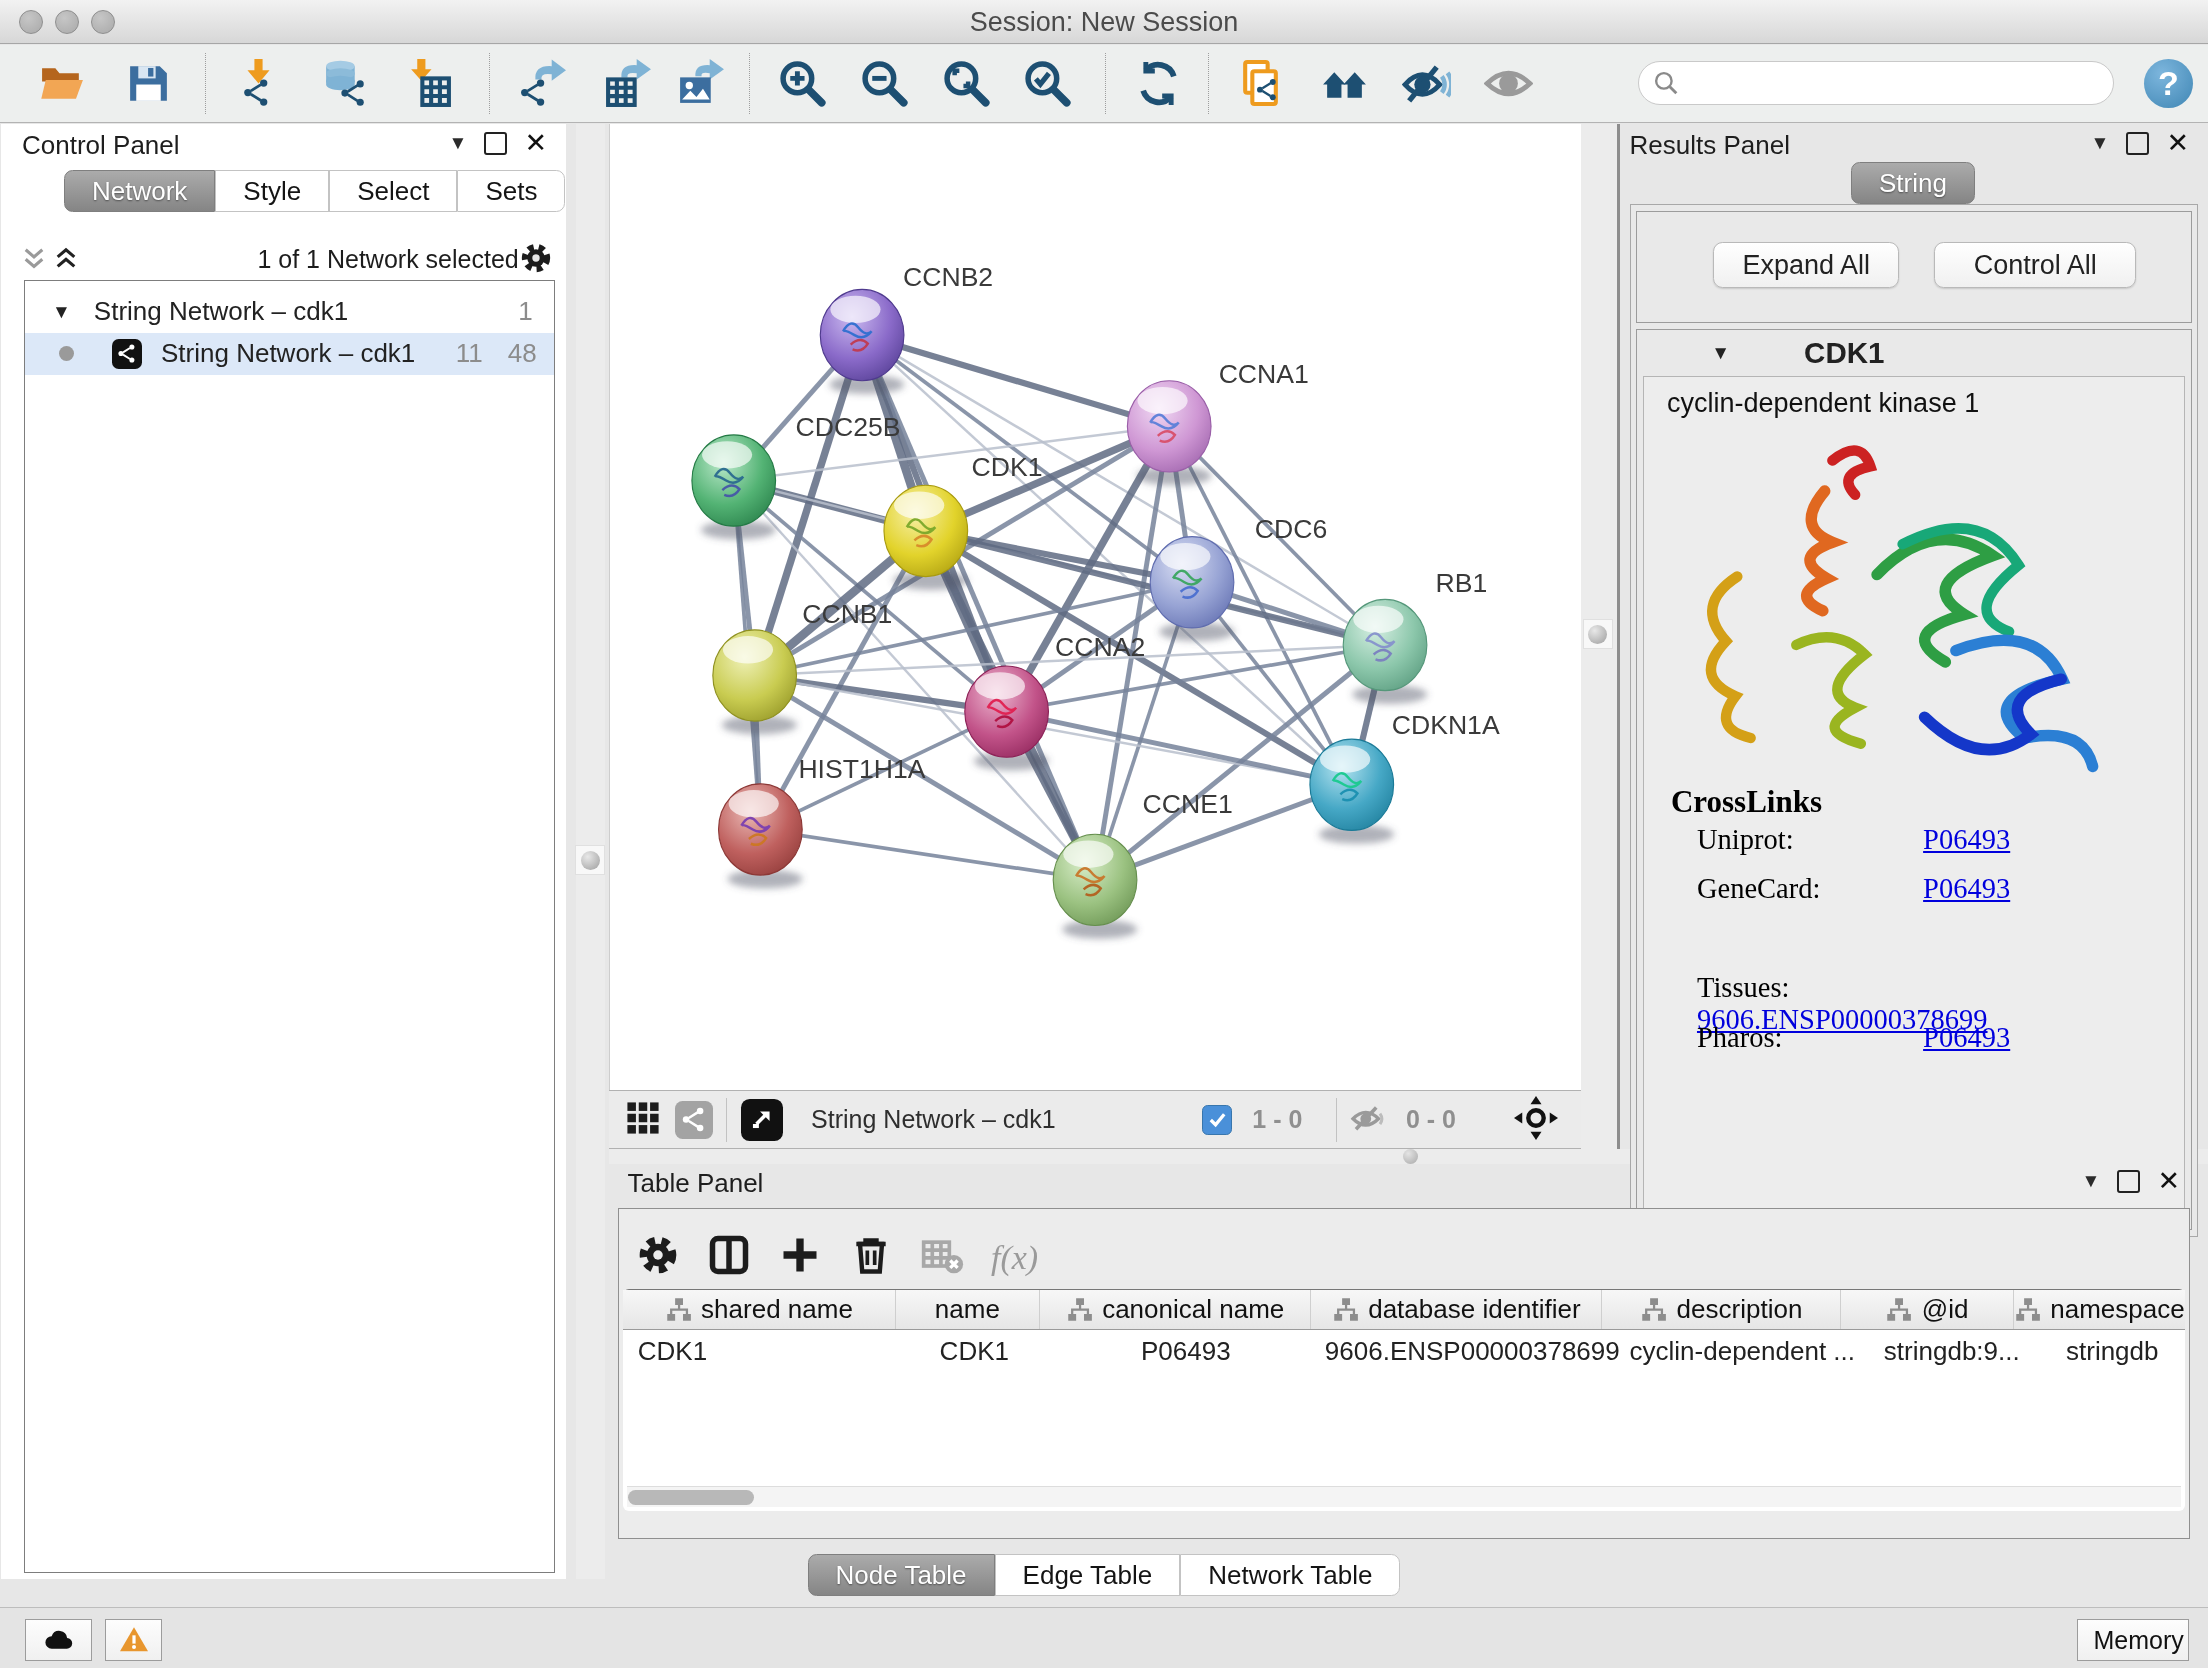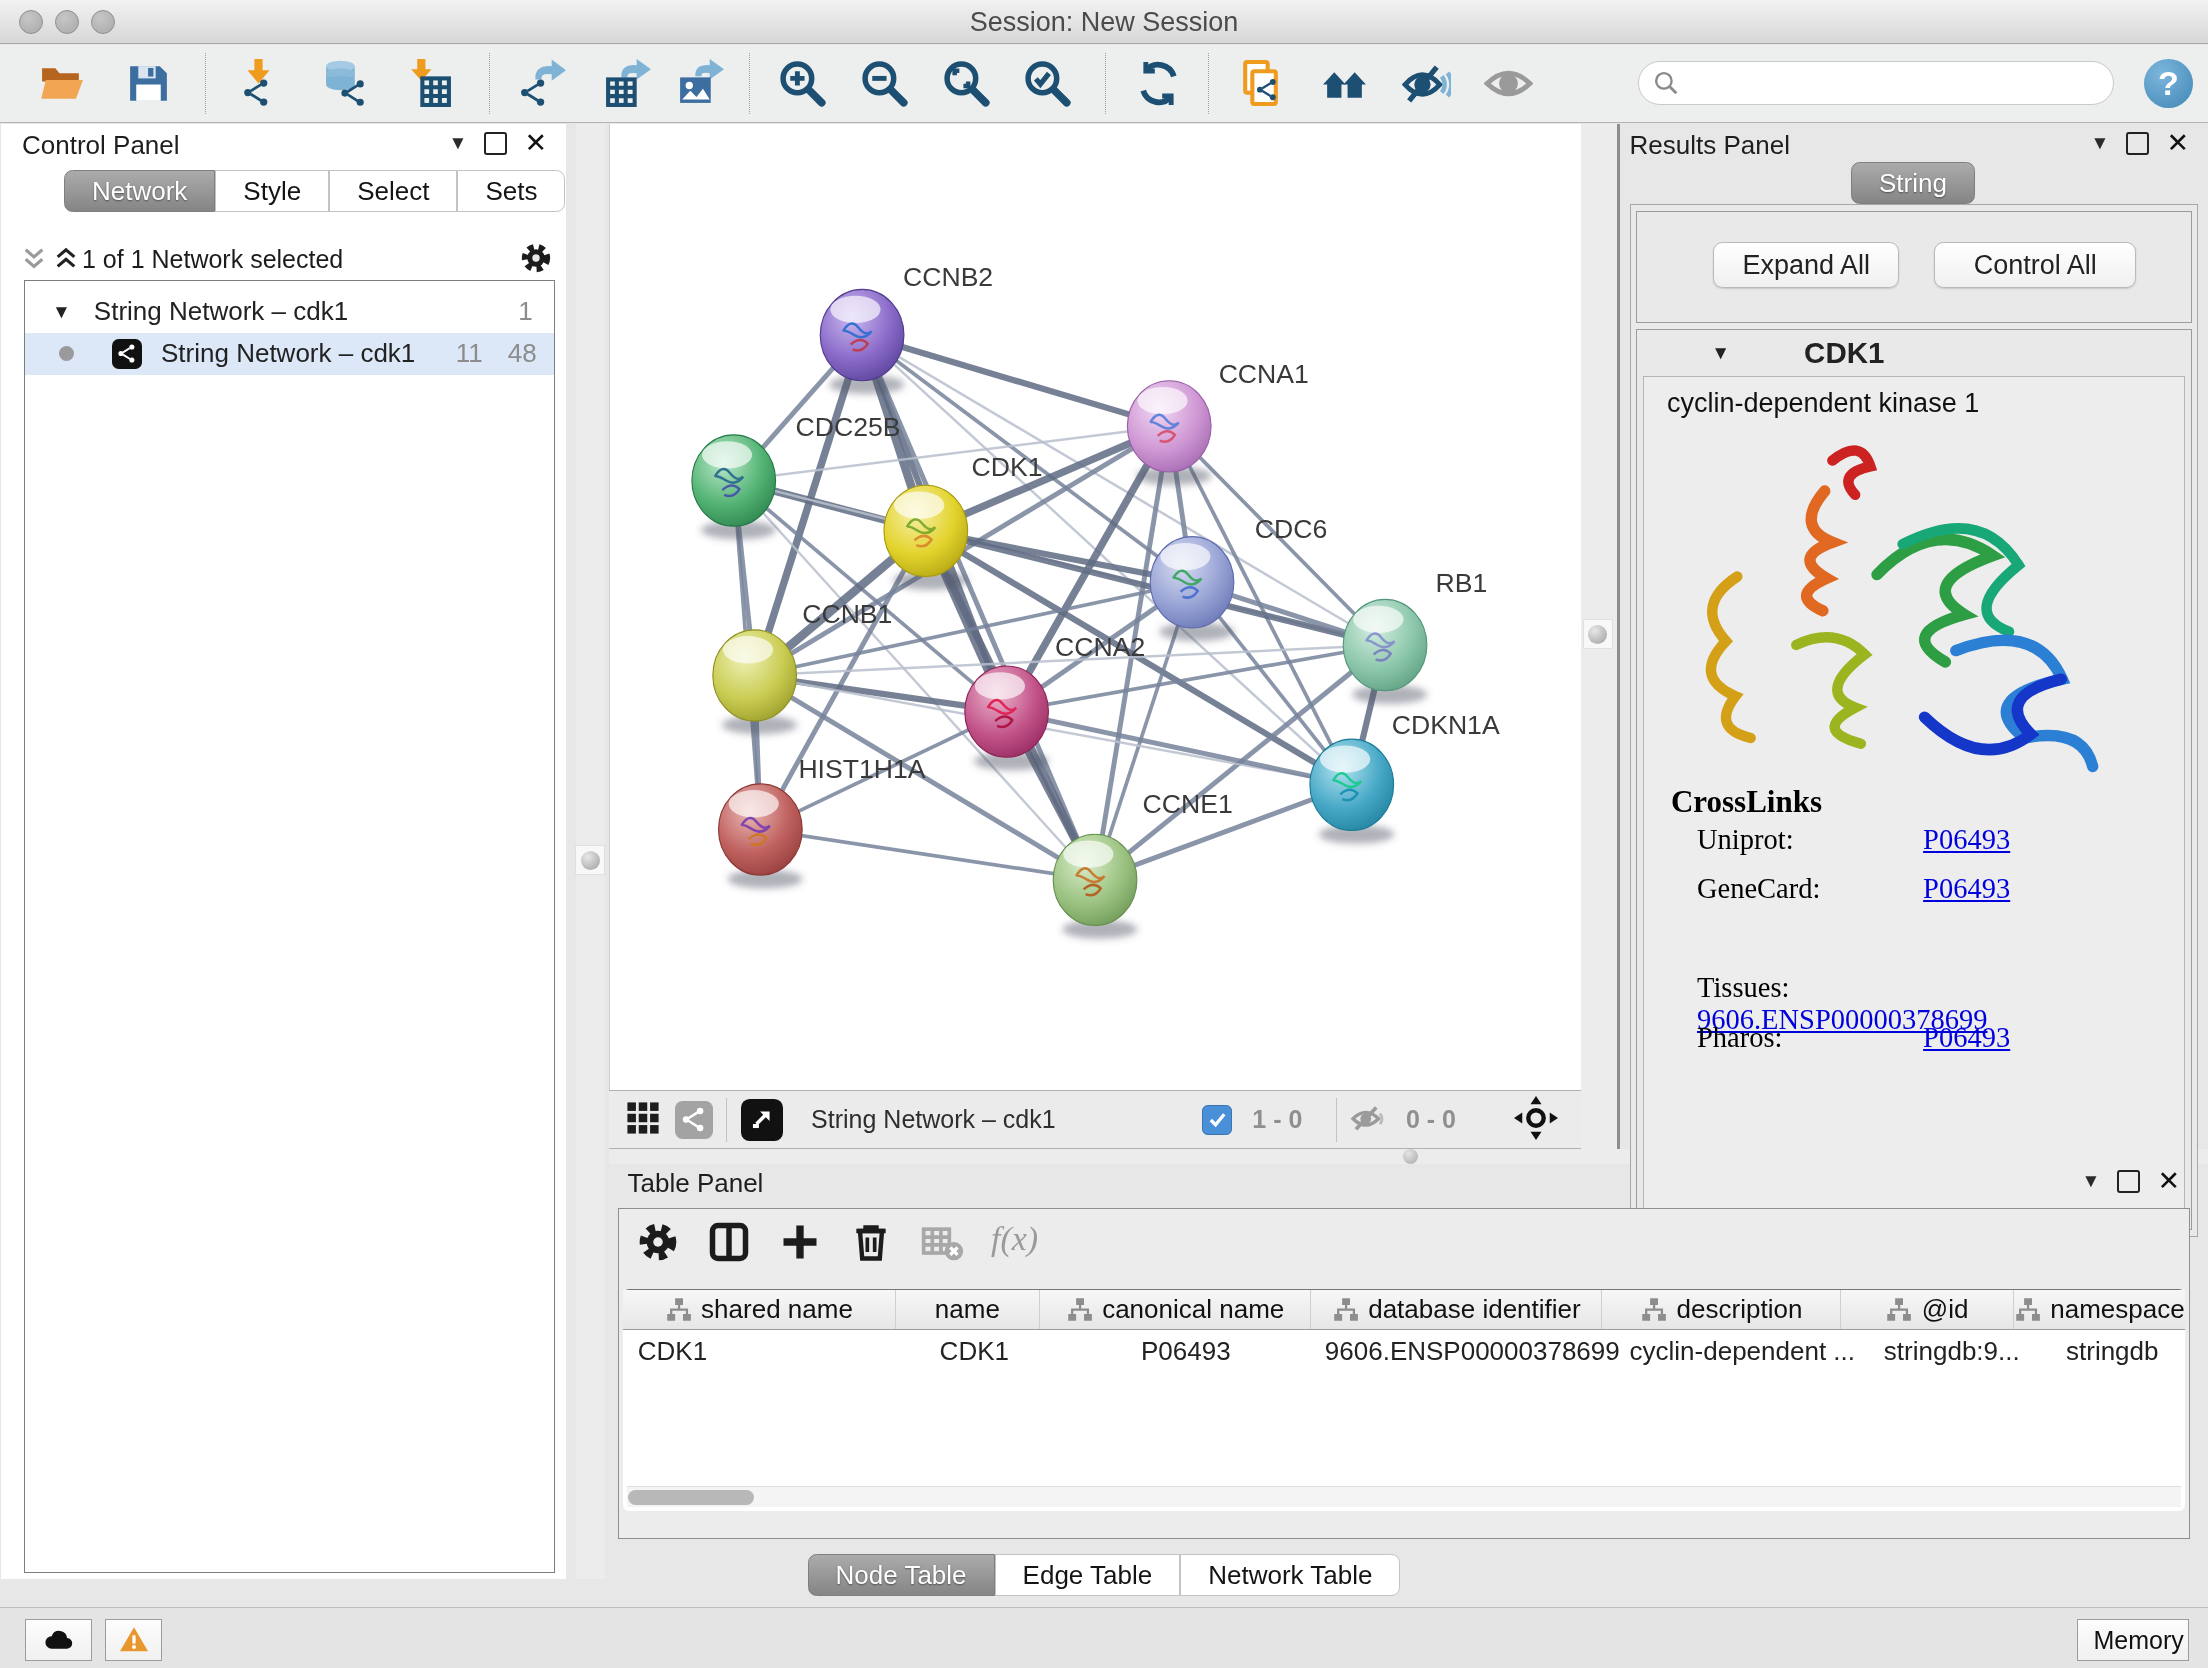--- a/index.html
+++ b/index.html
@@ -42,21 +42,21 @@
                      text-shadow:0 1px 1.9px rgba(0,0,0,.45); border-color:#7f7f7f; }
   .tab-pill.first { border-radius:8.6px 0 0 8.6px; }
   .tab-pill.last  { border-radius:0 8.6px 8.6px 0; }
   .tab-pill.solo  { border-radius:8.6px; }
 
   
   .control-panel { position:absolute; left:1px; top:124px; width:565px; height:1455px; background:#ffffff; }
   .cp-tabs { position:absolute; left:63px; top:46px; white-space:nowrap; }
   .cp-selbar { position:absolute; left:17px; right:13.3px; top:116px; height:38px; display:flex; align-items:center; }
   .cp-selbar .chev { width:32px; height:28.5px; }
-  .cp-sel-text { flex:1; text-align:left; font-size:25px; color:#1c1c1c; }
+  .cp-sel-text { flex:1; text-align:right; font-size:25px; color:#1c1c1c; }
   .gear-icon svg { width:34px; height:34px; }
   .tree-box { position:absolute; left:23px; right:11.4px; top:156px; bottom:5.7px; background:#fff; border:1.9px solid #7d7d7d; }
   .tree-row { position:relative; height:42px; display:flex; align-items:center; font-size:26px; }
   .tree-row.selected { background:#dce8f8; }
   .tree-count { color:#8c8c8c; font-size:26px; }
   .share-badge { width:30px; height:30px; background:#111; border-radius:6.7px; display:flex;
                  align-items:center; justify-content:center; }
   .share-badge svg { width:21px; height:21px; }
 
   
@@ -98,21 +98,21 @@
   .protein { position:absolute; left:38px; top:57px; }
   .xl-title { position:absolute; left:27px; top:407px; font-family:"Liberation Serif","DejaVu Serif",serif;
               font-size:31px; font-weight:bold; color:#000; }
   .xl-row { position:absolute; left:53px; font-family:"Liberation Serif","DejaVu Serif",serif; font-size:28.5px; }
   .xl-label { display:inline-block; width:219px; color:#000; }
   .xl-link { color:#0000dd; text-decoration:underline; }
 
   
   .table-panel { position:absolute; left:618px; top:1164px; width:1581px; height:375px; }
   .tp-box { position:absolute; left:0; right:9.5px; top:44px; bottom:0; background:#ececec; border:1.9px solid #8f8f8f; }
-  .tp-toolbar { position:absolute; left:17px; top:11.4px; height:57px; display:flex; align-items:flex-start; gap:27px; }
+  .tp-toolbar { position:absolute; left:17px; top:11.4px; height:57px; display:flex; align-items:flex-end; gap:27px; }
   .tp-toolbar svg { width:44px; height:44px; }
   .tp-fx { font-family:"Liberation Serif","DejaVu Serif",serif; font-style:italic; font-size:34px; color:#9a9a9a; }
   .tp-table { position:absolute; left:3.8px; right:3.8px; top:80px; bottom:27px; background:#fff; border-top:1.9px solid #777;border-radius:6px; }
   .tp-headrow { position:absolute; left:0; right:0; top:0; height:40px; background:linear-gradient(#f7f7f7,#e6e6e6);
                 border-bottom:1.9px solid #9a9a9a; display:flex; }
   .tp-col { position:relative; display:flex; align-items:center; justify-content:center; gap:9.5px;
             font-size:26px; color:#111; border-right:1px solid #cfcfcf; }
   .tp-col svg { width:27px; height:27px; flex:none; }
   .tp-datarow { position:absolute; left:0; right:0; top:40px; height:42px; display:flex; font-size:26px; }
   .tp-cell { display:flex; align-items:center; padding-left:15px; }

